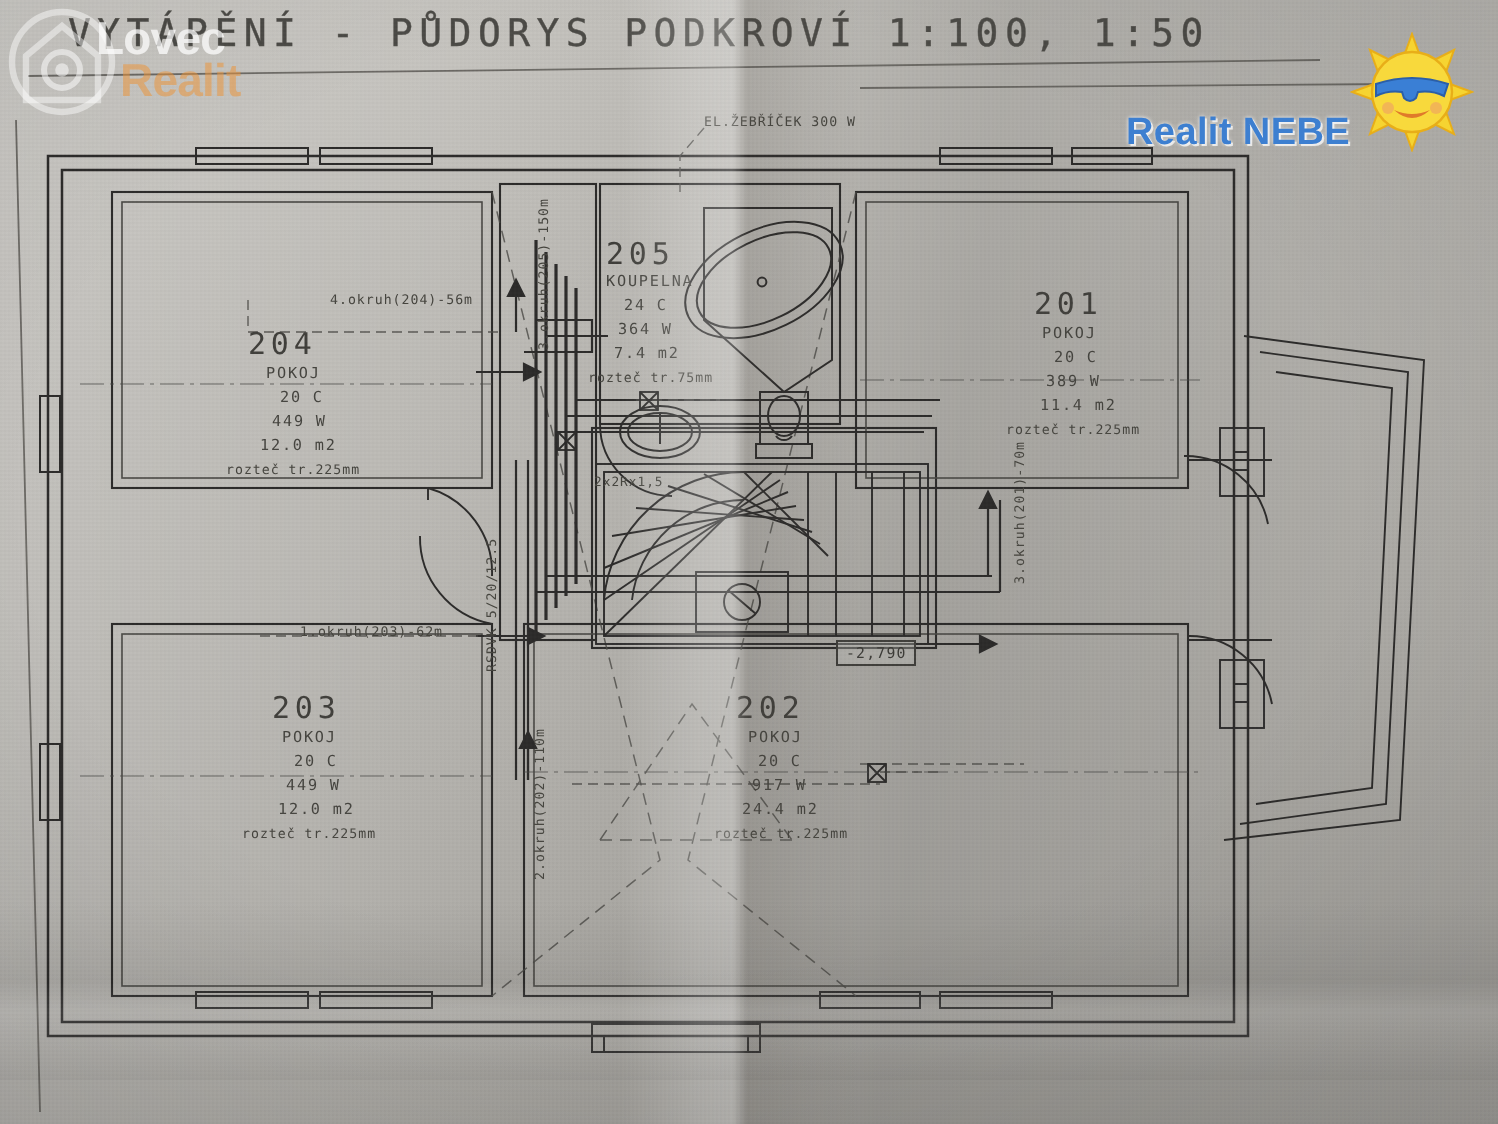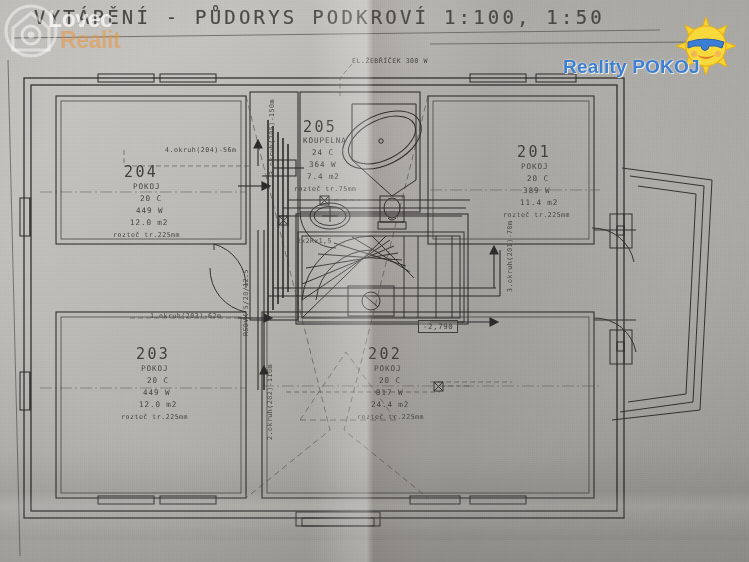--- a/index.html
+++ b/index.html
@@ -374,16 +374,16 @@
         <path d="M52 9 L42 14 L48 20 Z"></path>
         <path d="M10 51 L14 40 L20 46 Z"></path>
         <path d="M52 51 L48 40 L42 46 Z"></path>
       </g>
       <circle cx="31" cy="30" r="20" fill="#f8d93c" stroke="#e8ae18" stroke-width="1.2"></circle>
       <path d="M13 26 q18 -6 36 0 l-2 6 q-6 -3 -13 -2 l-1 3 q-3 3 -6 0 l-1 -3 q-7 -1 -13 2 Z" fill="#3a7fd5" stroke="#2b5fa8" stroke-width="1"></path>
       <path d="M22 39 q9 8 18 0 q-9 4 -18 0 Z" fill="#e07a2a"></path>
       <circle cx="19" cy="38" r="3" fill="#f0a95e" opacity=".75"></circle>
       <circle cx="43" cy="38" r="3" fill="#f0a95e" opacity=".75"></circle>
     </svg>
-    <div class="nb-t">Reality POKOJ</div>
+    <div class="nb-t">Realit NEBE</div>
   </div>
 
 </div>
 
 </body></html>

